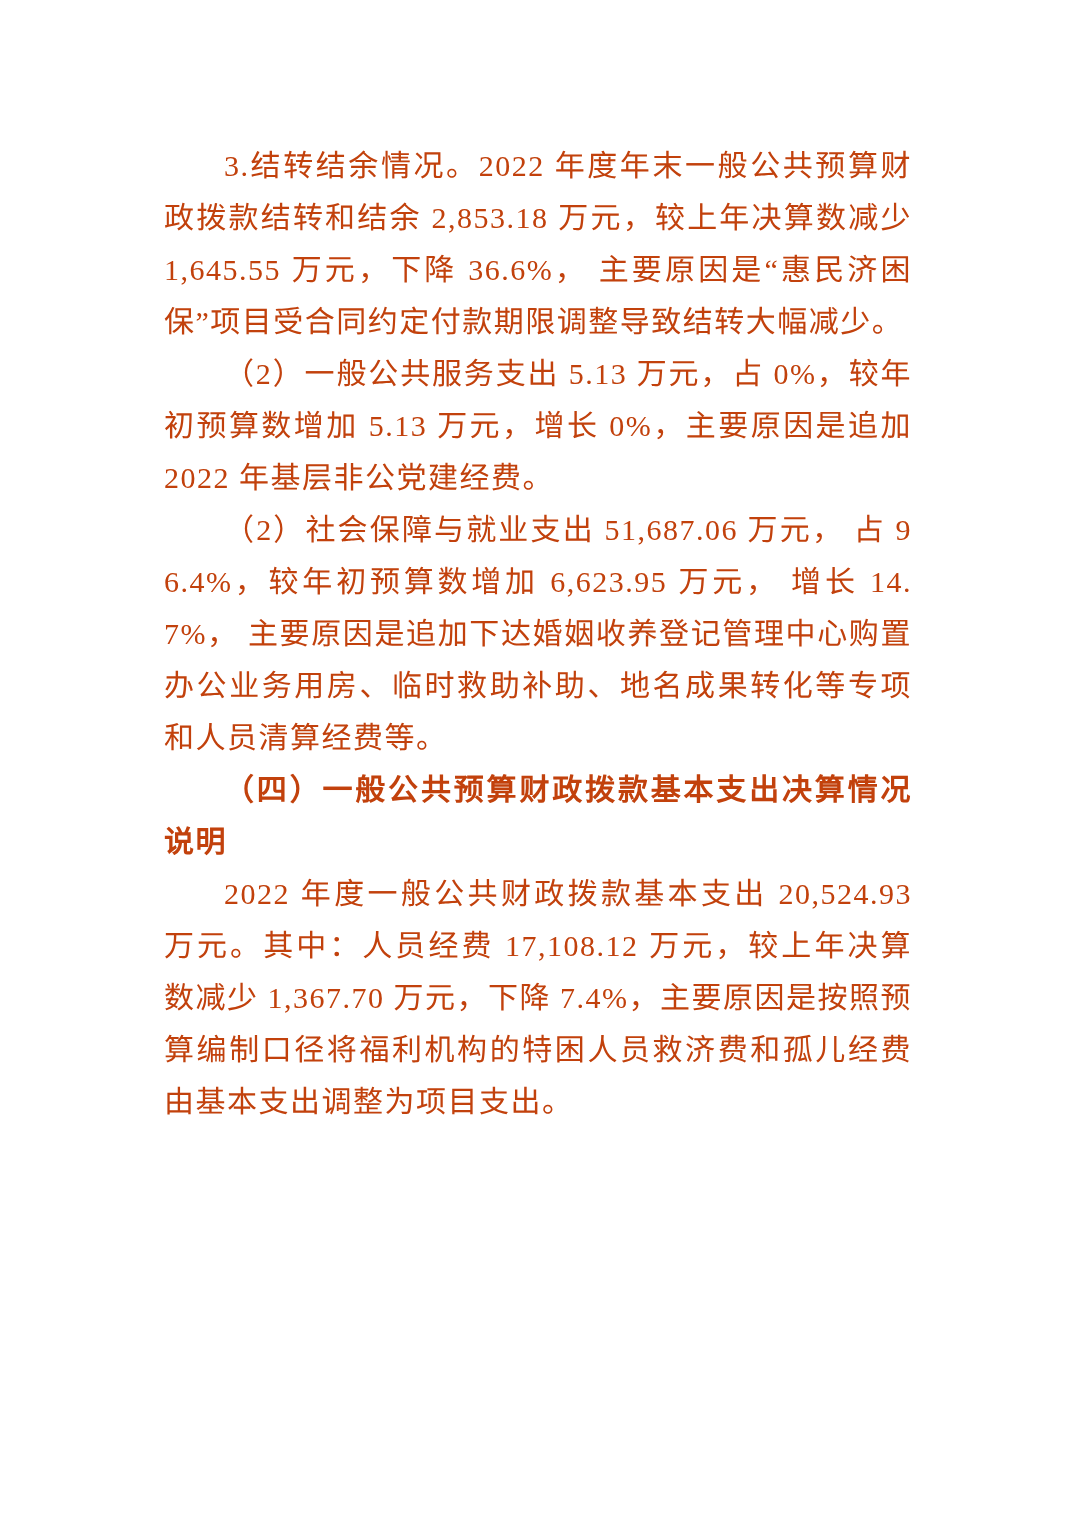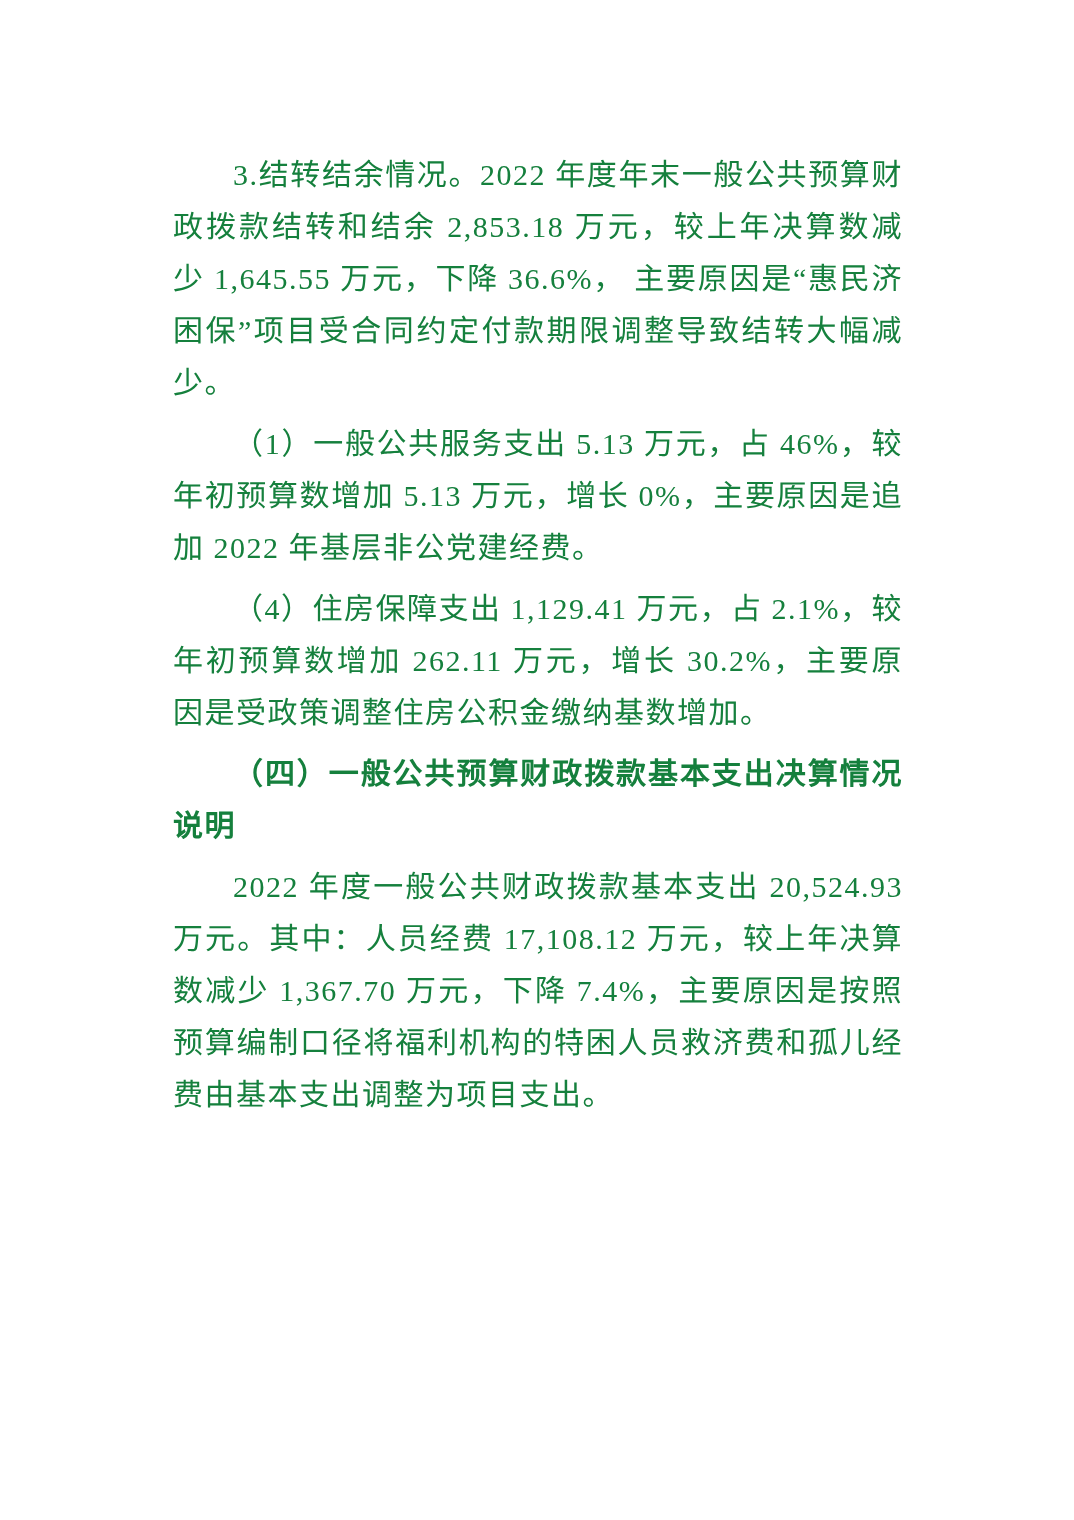--- a/index.html
+++ b/index.html
@@ -21,40 +21,40 @@
     height: 1520px;
     background: #ffffff;
   }
   .content {
     position: absolute;
     left: 164px;
     top: 140px;
     width: 748px;
   }
   .content p {
-    margin: 9px;
+    margin: 0;
     padding: 0;
     font-family: "Liberation Serif", "DejaVu Serif", serif;
     font-size: 30px;
     line-height: 52px;
     letter-spacing: 1.5px;
-    color: #15803d;
+    color: #c2410c;
     text-align: justify;
     text-justify: inter-ideograph;
     text-indent: 2em;
     word-break: break-all;
   }
   .content p.heading {
     font-weight: bold;
   }
 </style>
 </head>
 <body>
 
 <div class="page">
   <div class="content">
     <p>3.结转结余情况。2022 年度年末一般公共预算财政拨款结转和结余 2,853.18 万元，较上年决算数减少 1,645.55 万元，下降 36.6%， 主要原因是“惠民济困保”项目受合同约定付款期限调整导致结转大幅减少。</p>
-    <p>（1）一般公共服务支出 5.13 万元，占 46%，较年初预算数增加 5.13 万元，增长 0%，主要原因是追加 2022 年基层非公党建经费。</p>
-    <p>（4）住房保障支出 1,129.41 万元，占 2.1%，较年初预算数增加 262.11 万元，增长 30.2%，主要原因是受政策调整住房公积金缴纳基数增加。</p>
+    <p>（2）一般公共服务支出 5.13 万元，占 0%，较年初预算数增加 5.13 万元，增长 0%，主要原因是追加 2022 年基层非公党建经费。</p>
+    <p>（2）社会保障与就业支出 51,687.06 万元， 占 96.4%，较年初预算数增加 6,623.95 万元， 增长 14.7%， 主要原因是追加下达婚姻收养登记管理中心购置办公业务用房、临时救助补助、地名成果转化等专项和人员清算经费等。</p>
     <p class="heading">（四）一般公共预算财政拨款基本支出决算情况说明</p>
     <p>2022 年度一般公共财政拨款基本支出 20,524.93 万元。其中：人员经费 17,108.12 万元，较上年决算数减少 1,367.70 万元，下降 7.4%，主要原因是按照预算编制口径将福利机构的特困人员救济费和孤儿经费由基本支出调整为项目支出。</p>
   </div>
 </div>
 
 </body></html>

